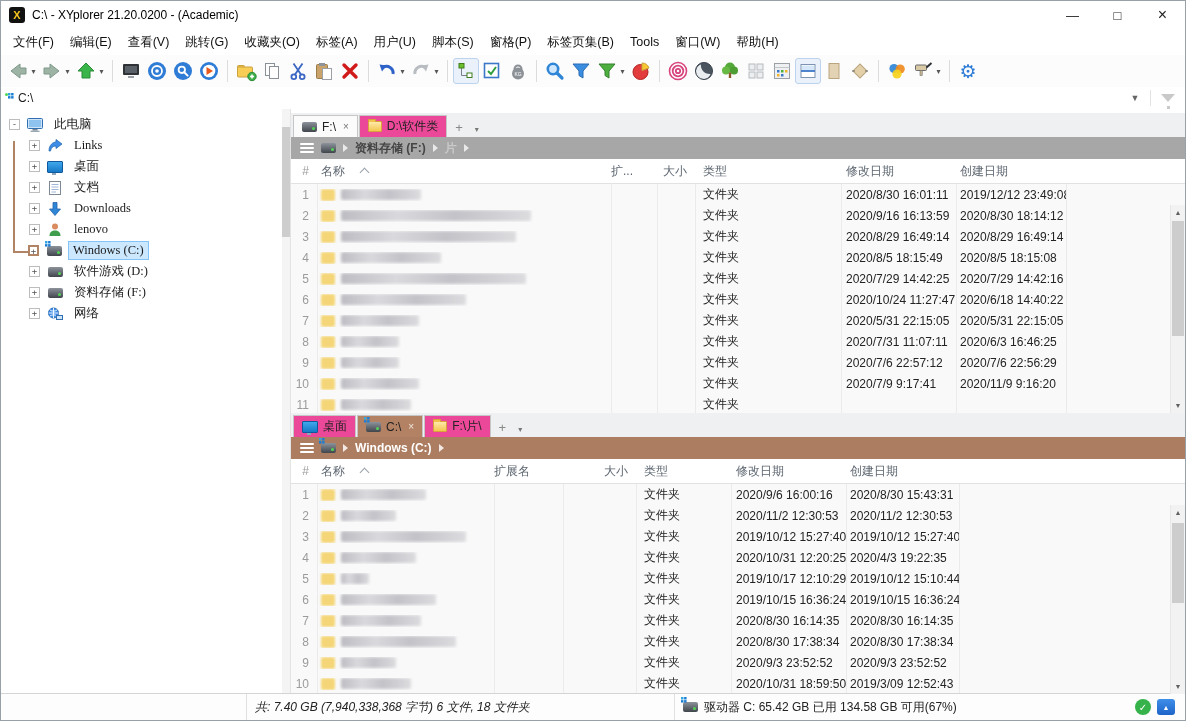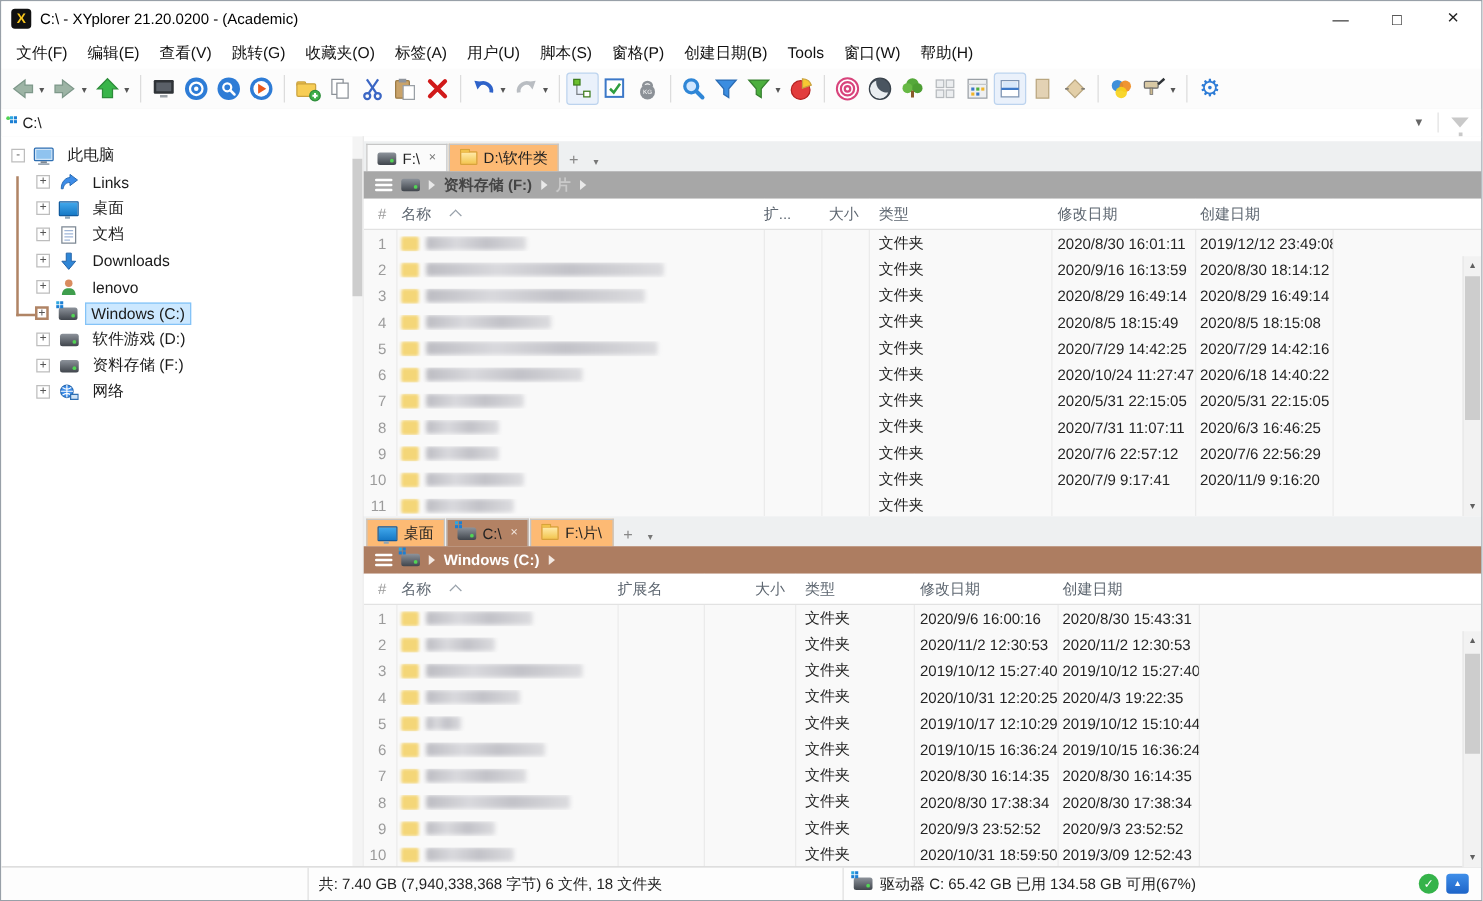--- a/index.html
+++ b/index.html
@@ -44,35 +44,35 @@
   
   .main{position:absolute;top:108px;left:0;right:0;bottom:26px;display:flex;}
   
   .tree{width:290px;flex:none;background:#fff;border-right:1px solid #e3e3e3;position:relative;padding-top:5px;box-sizing:border-box;overflow:hidden;}
   .trow{height:21px;display:flex;align-items:center;font-size:12.5px;position:relative;}
   .texp{width:11px;height:11px;box-sizing:border-box;border:1px solid #bdbdbd;background:#fff;color:#555;
     font-size:9px;line-height:8px;text-align:center;flex:none;margin-right:6px;font-family:"DejaVu Sans Mono",monospace;}
   .texp.hl{border:2px solid #b08465;margin-left:-1px;margin-top:-1px;}
   .texp.empty{visibility:hidden;}
   .ticon{width:18px;display:flex;justify-content:center;margin-right:5px;flex:none;}
-  .tlabel{padding:1px 4px;border:1px solid transparent;white-space:nowrap;}
+  .tlabel{padding:1px 4px;border:1px solid transparent;white-space:nowrap;font-family:Liberation Serif, serif;}
   .tlabel.sel{background:#cce8ff;border-color:#84c3f7;}
   .lvl0{padding-left:8px;} .lvl1{padding-left:28px;}
   .tree-brown-v{position:absolute;left:12px;top:32px;width:2px;height:112px;background:#b08465;}
   .tree-brown-h{position:absolute;left:12px;top:142px;width:16px;height:2px;background:#b08465;}
   .tree-scroll{position:absolute;right:0;top:0;bottom:0;width:8px;background:#f4f4f4;}
   .tree-thumb{position:absolute;right:0;top:18px;width:8px;height:110px;background:#cdcdcd;}
   
   .panes{flex:1;display:flex;flex-direction:column;background:#fff;min-width:0;}
   .pane{display:flex;flex-direction:column;position:relative;min-height:0;}
   .pane--top{height:300px;flex:none;}
   .pane--bottom{flex:1;}
   .tabstrip{height:24px;background:#eef0f1;display:flex;align-items:flex-end;padding-left:2px;flex:none;}
   .tab{height:21px;display:flex;align-items:center;gap:5px;padding:0 8px;border:1px solid #c6c6c6;border-bottom:none;
-    background:#fdba74;font-size:12px;margin-right:1px;color:#222;}
+    background:#ec4899;font-size:12px;margin-right:1px;color:#222;}
   .tab.active{background:#fbfbfb;}
   .tab.active-brown{background:#b38264;}
   .tab-close{font-size:10px;color:#777;margin-left:2px;}
   .tab.active-brown .tab-close{color:#f2e6dd;}
   .tab-plus{font-size:13px;color:#888;padding:0 7px 2px;}
   .tab-dd{font-size:8px;color:#777;padding:0 5px 3px;}
   .crumbbar{height:22px;display:flex;align-items:center;gap:7px;padding:0 9px;font-size:12px;font-weight:bold;flex:none;}
   .crumbbar.gray{background:#a7a7a7;}
   .crumbbar.brown{background:#ad7d61;}
   .burger{width:14px;height:10px;display:flex;flex-direction:column;justify-content:space-between;flex:none;}
@@ -108,21 +108,21 @@
   .vscroll{position:absolute;right:0;top:46px;bottom:0;width:14px;background:#f2f2f2;border-left:1px solid #e7e7e7;z-index:3;}
   .vs-arrow{position:absolute;left:0;width:14px;height:15px;display:flex;align-items:center;justify-content:center;font-size:7px;color:#606060;}
   .vs-up{top:0;} .vs-down{bottom:0;}
   .vs-thumb{position:absolute;left:1px;width:12px;background:#cdcdcd;}
   
   .statusbar{position:absolute;left:0;right:0;bottom:0;height:26px;background:#fdfdfd;border-top:1px solid #d4d4d4;
     display:flex;align-items:center;font-size:12px;color:#222;}
   .sb-sec{height:100%;display:flex;align-items:center;box-sizing:border-box;border-right:1px solid #e0e0e0;padding:0 8px;}
   .sb-0{width:246px;border-right:1px solid #e0e0e0;}
   .sb-1{width:180px;}
-  .sb-2{width:428px;}
+  .sb-2{width:428px;font-style:italic;}
   .sb-3{flex:1;border-right:none;gap:6px;}
   .sb-check{width:16px;height:16px;border-radius:50%;background:#35b34a;color:#fff;font-size:10px;display:flex;
     align-items:center;justify-content:center;margin-left:auto;}
   .sb-up{width:18px;height:16px;border-radius:3px;background:linear-gradient(#3f8ee9,#1d64c8);color:#fff;font-size:7px;
     display:flex;align-items:center;justify-content:center;margin-right:2px;}
   svg{display:block;}
 </style>
 </head>
 <body>
 
@@ -141,21 +141,21 @@
   <div class="menubar">
     <span class="menu-item">文件(F)</span>
     <span class="menu-item">编辑(E)</span>
     <span class="menu-item">查看(V)</span>
     <span class="menu-item">跳转(G)</span>
     <span class="menu-item">收藏夹(O)</span>
     <span class="menu-item">标签(A)</span>
     <span class="menu-item">用户(U)</span>
     <span class="menu-item">脚本(S)</span>
     <span class="menu-item">窗格(P)</span>
-    <span class="menu-item">创建日期(B)</span>
+    <span class="menu-item">标签页集(B)</span>
     <span class="menu-item">Tools</span>
     <span class="menu-item">窗口(W)</span>
     <span class="menu-item">帮助(H)</span>
   </div>
 
   <div class="toolbar">
     <div class="tbtn">
         <svg width="22" height="22" viewBox="0 0 22 22">
           <polygon points="13,4 13,8 19,8 19,14 13,14 13,18 4,11" fill="#9db4a5" stroke="#7e988a"></polygon>
         </svg>

